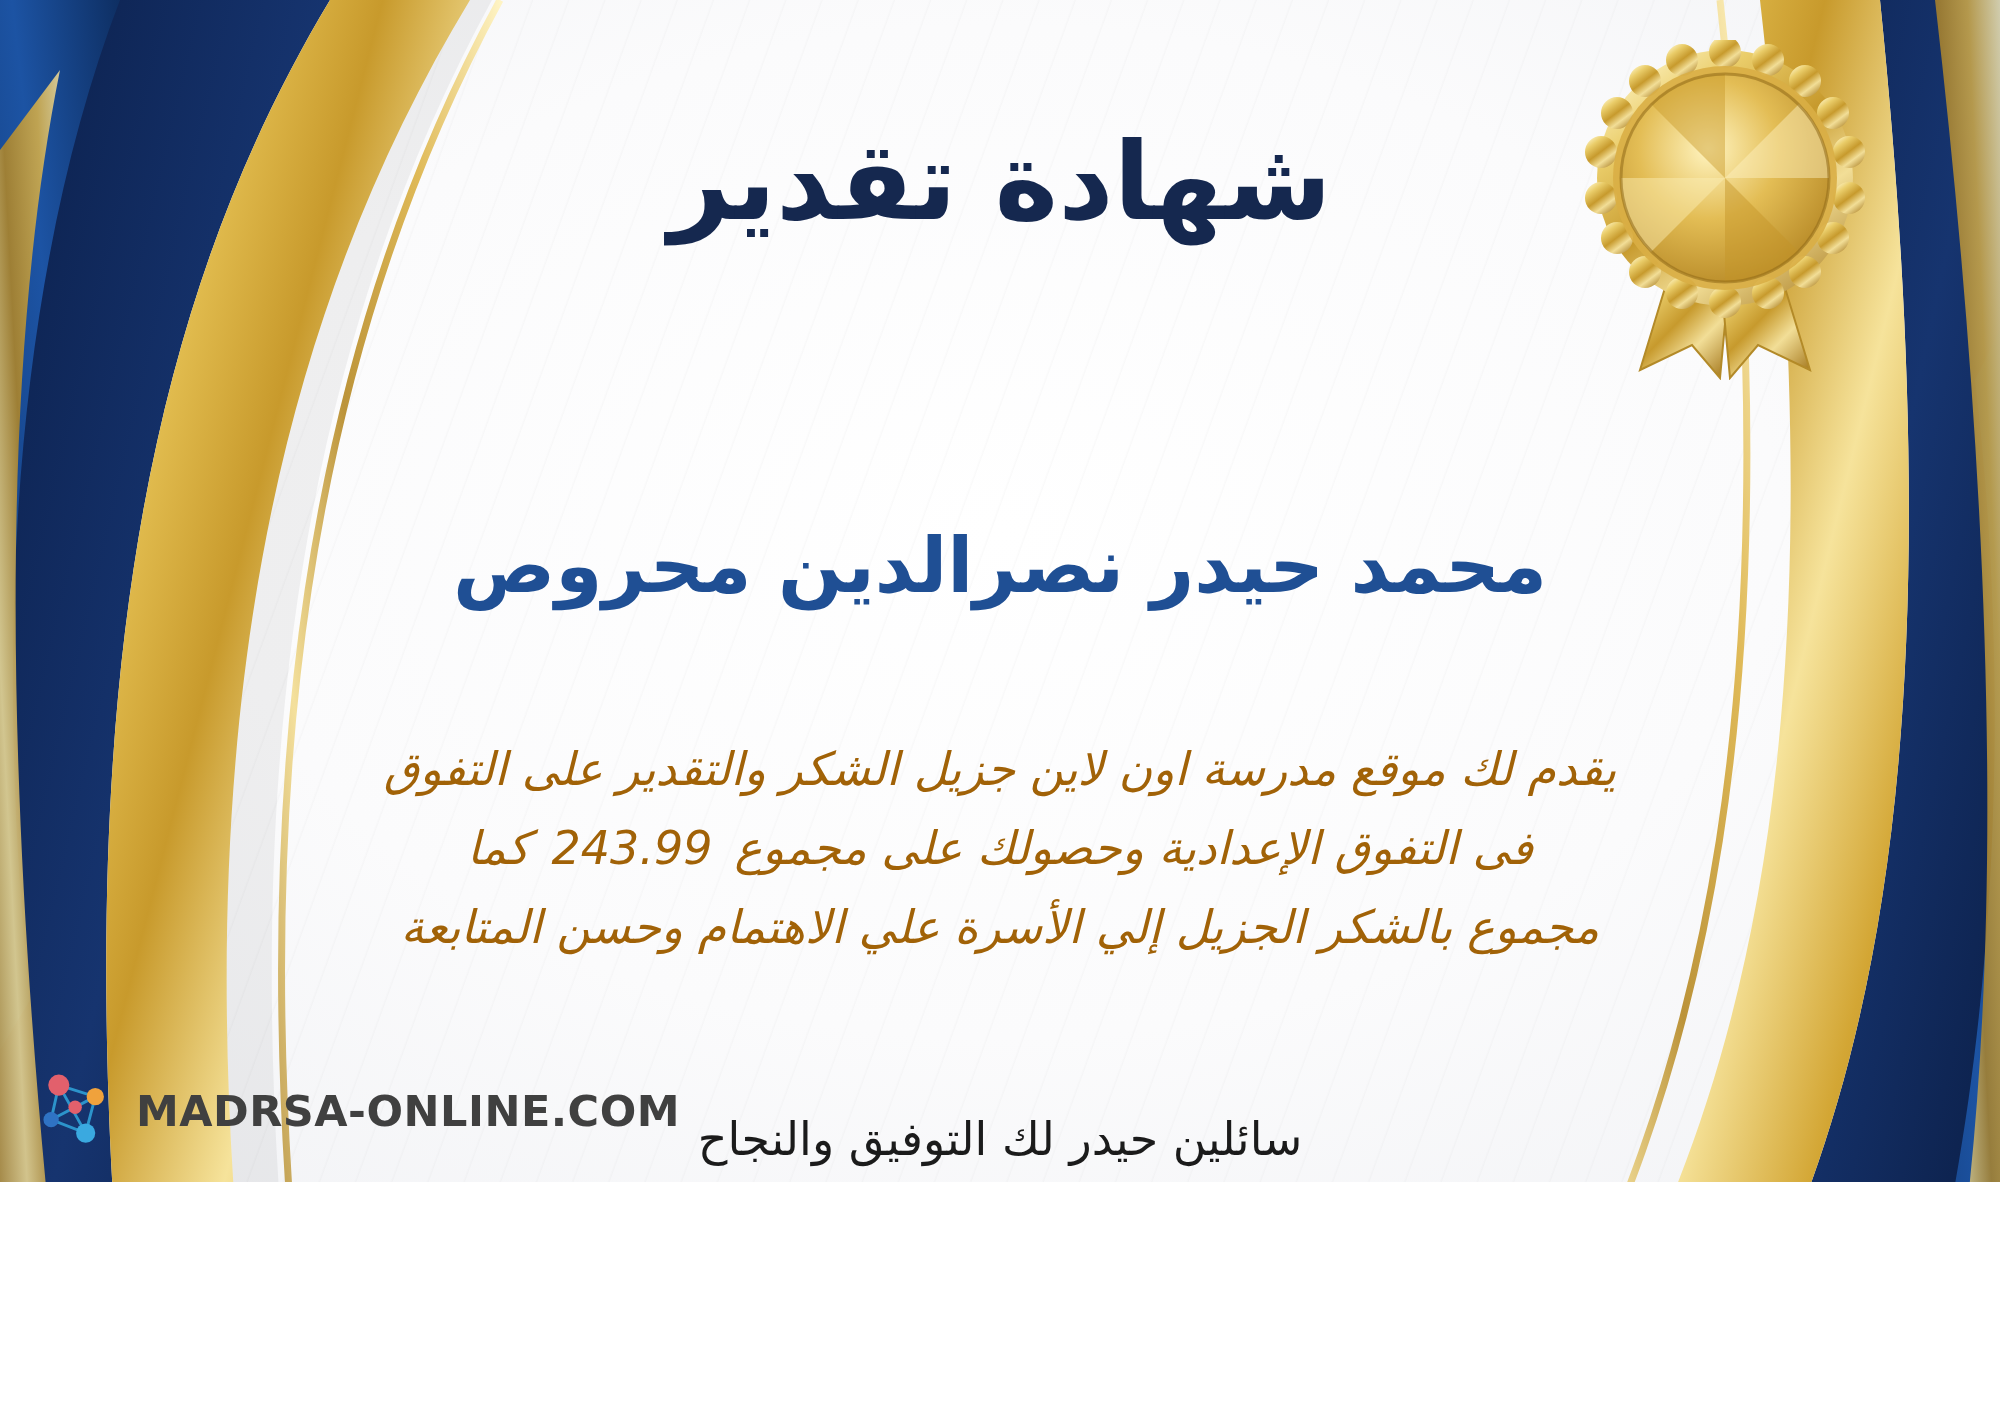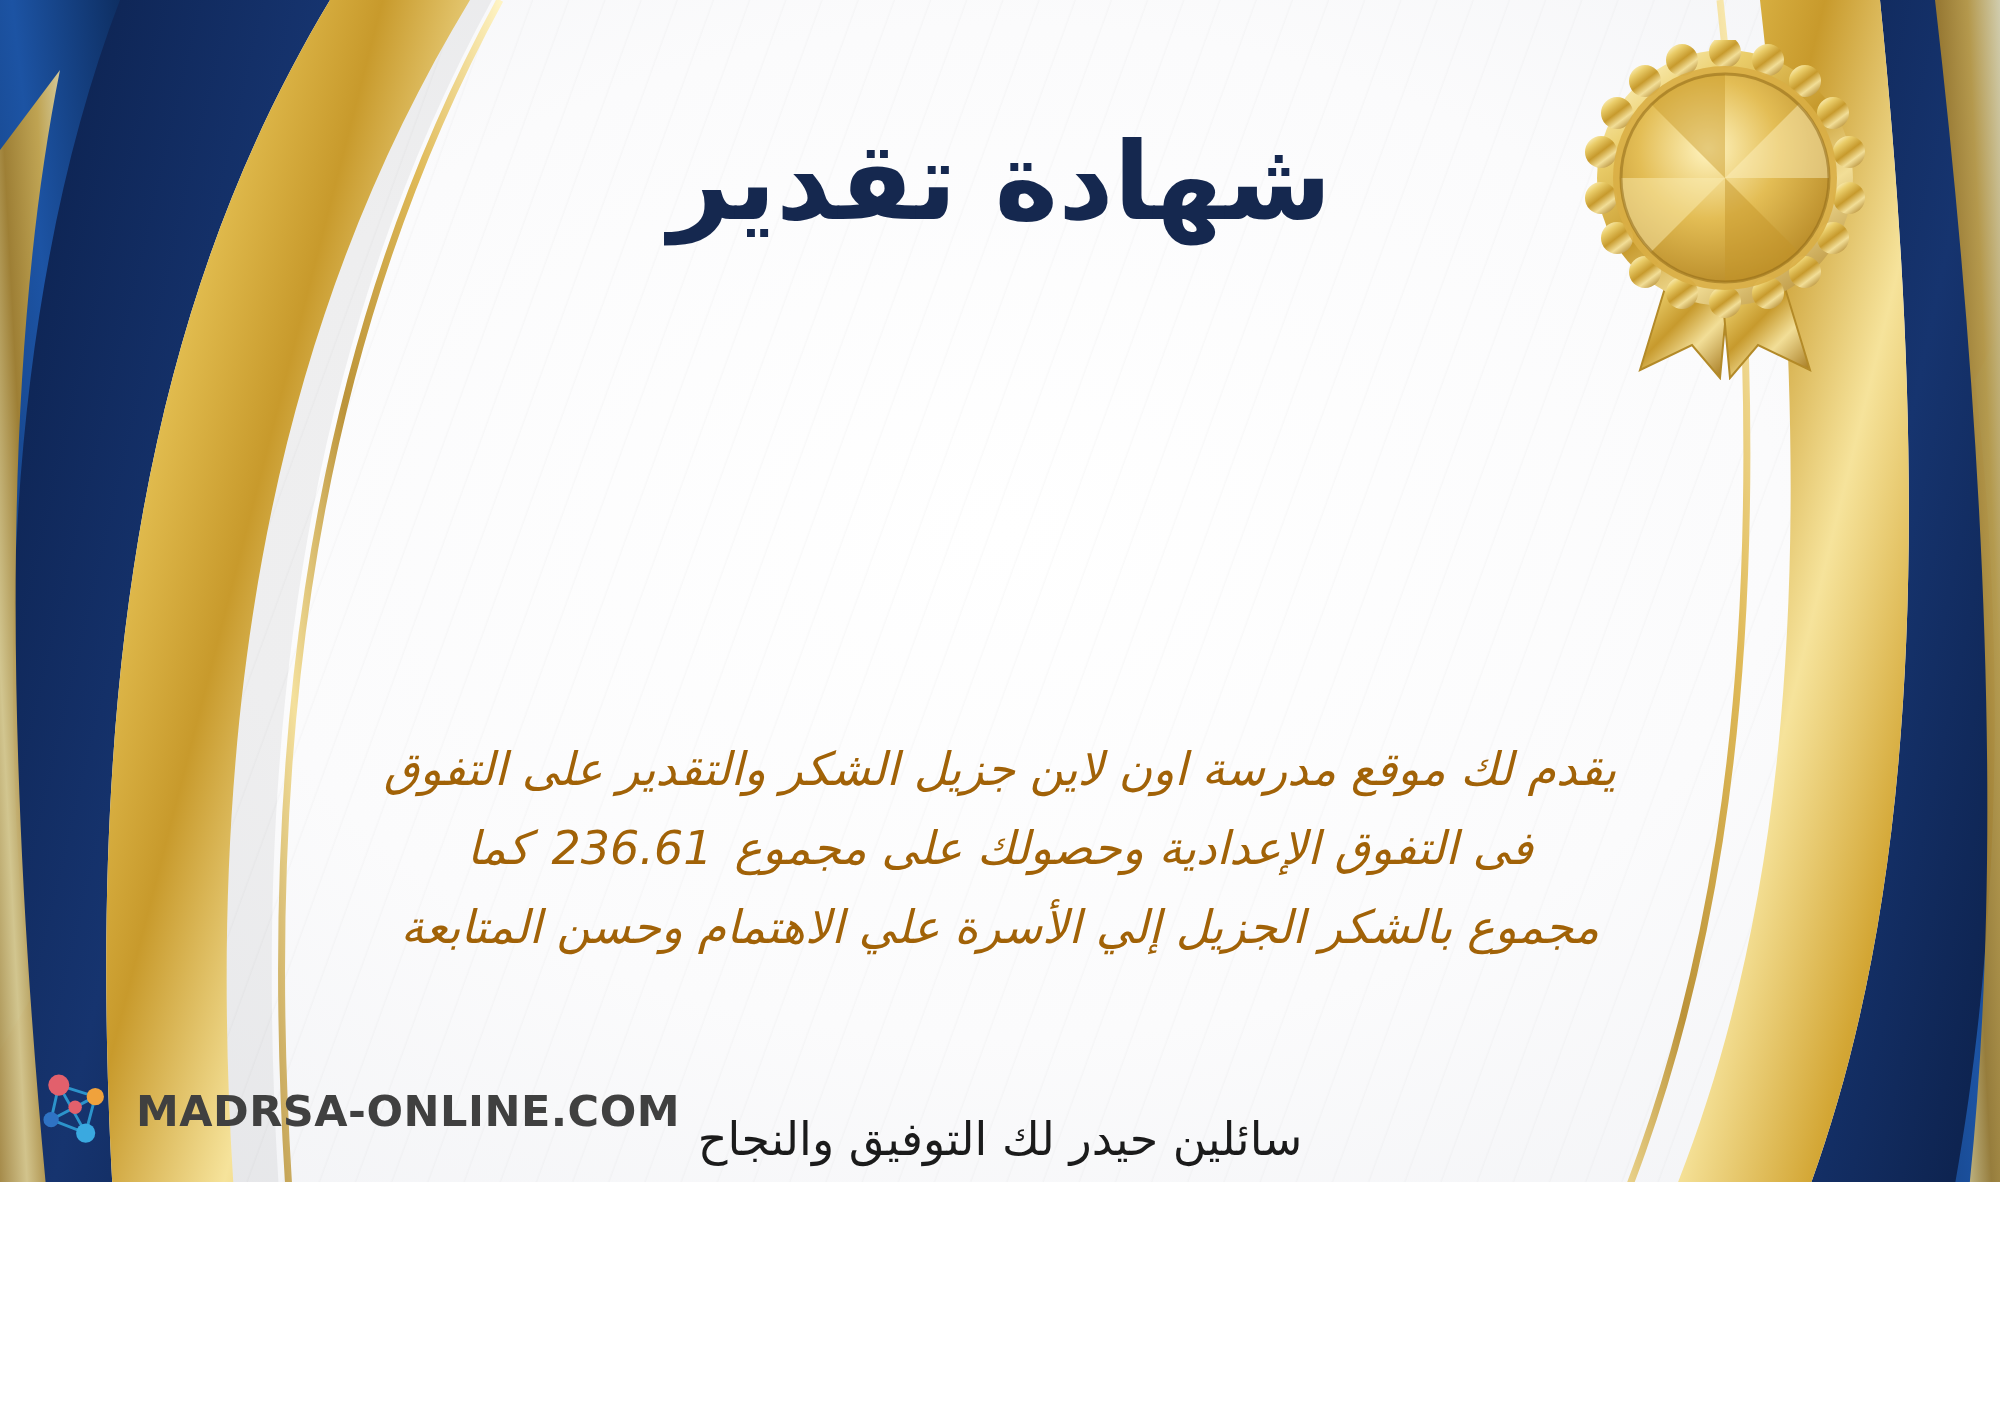--- a/index.html
+++ b/index.html
@@ -265,25 +265,26 @@
         <path d="M0,0 L0,104 A104,104 0 0,0 74,74 Z" fill="#c49427"></path>
       </g>
       <circle cx="0" cy="0" r="104" fill="none" stroke="#8f6a18" stroke-width="3" opacity="0.55"></circle>
     </g>
   </svg>
 
   <div class="content">
 
     <div class="cert-title">شهادة تقدير</div>
 
+    <div class="recipient-name">محمد حيدر نصرالدين محروص</div>
 
     <div class="body-block">
       <span class="body-line">يقدم لك موقع مدرسة اون لاين جزيل الشكر  والتقدير على التفوق</span>
       <span class="body-line">
-        <span>فى التفوق الإعدادية وحصولك على مجموع</span><span class="score">236.61</span><span>كما</span>
+        <span>فى التفوق الإعدادية وحصولك على مجموع</span><span class="score">243.99</span><span>كما</span>
       </span>
       <span class="body-line">مجموع  بالشكر الجزيل إلي الأسرة علي الاهتمام وحسن المتابعة</span>
     </div>
 
     <div class="closing">سائلين حيدر لك التوفيق  والنجاح</div>
   </div>
 
   <div class="brand">
     <div class="brand-text">
       <span class="brand-url">MADRSA-ONLINE.COM</span>

